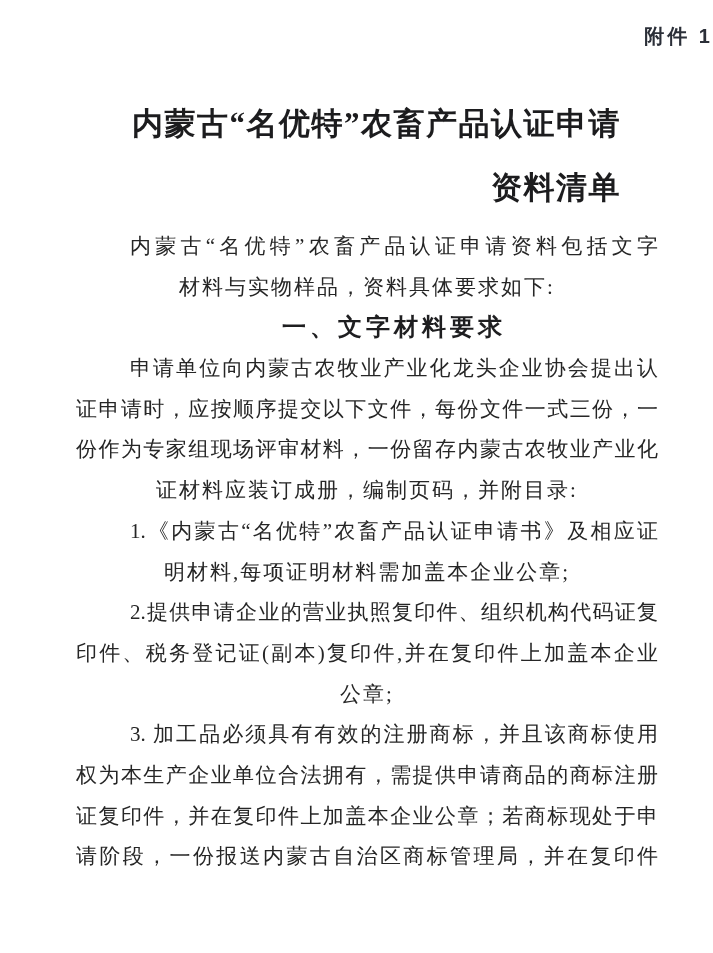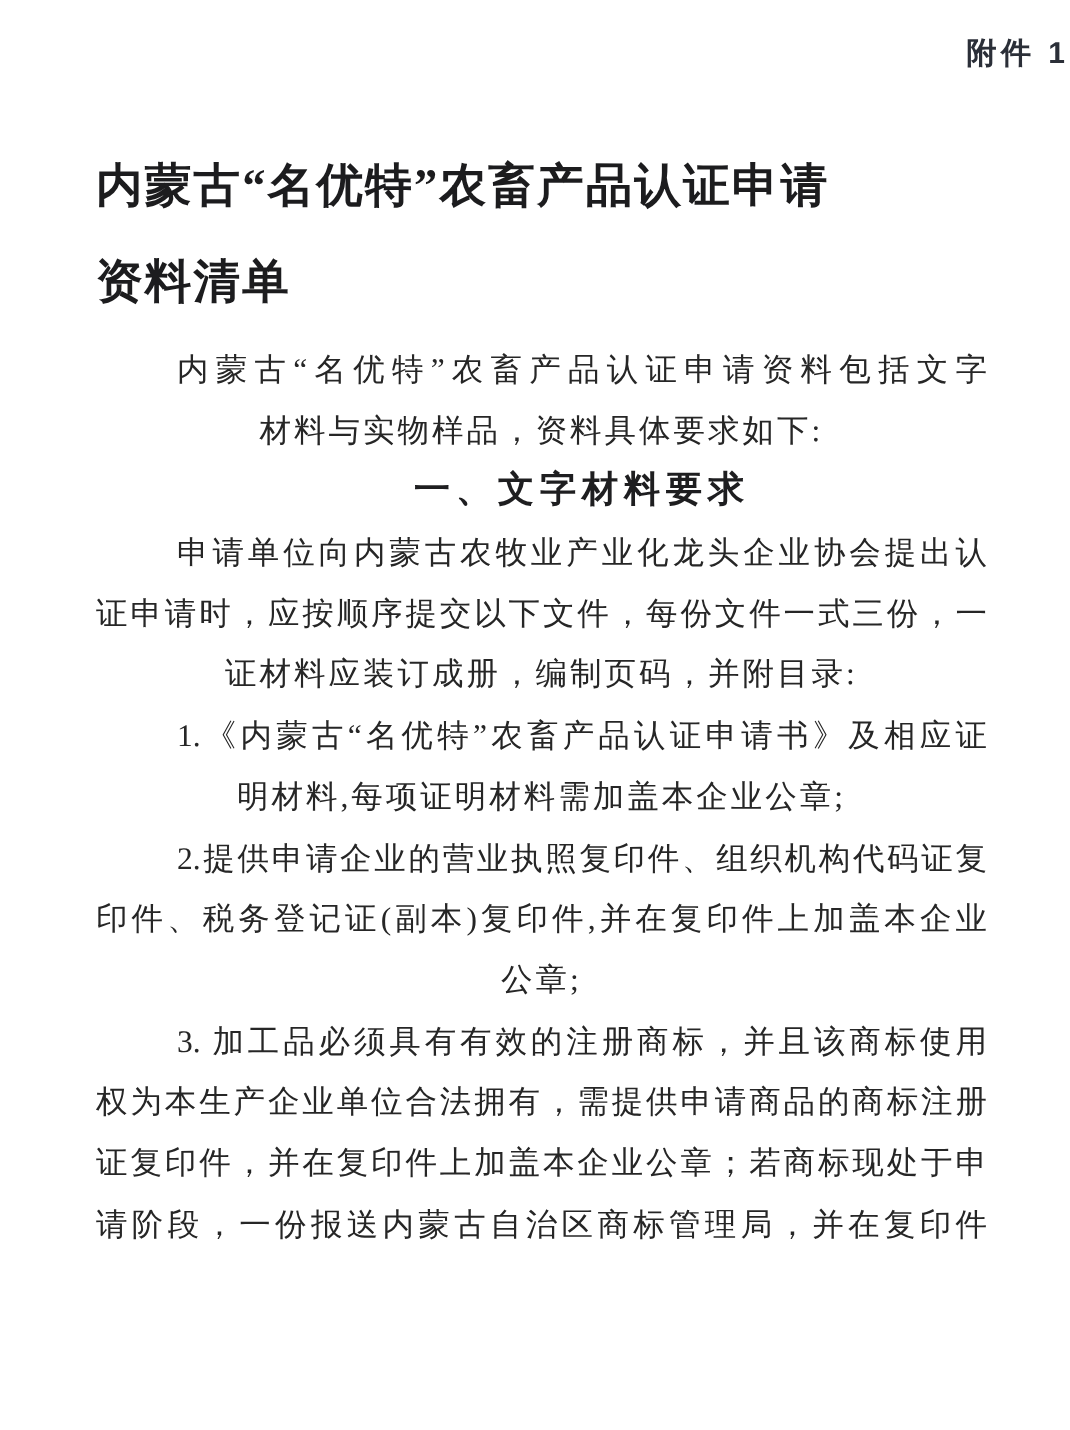--- a/index.html
+++ b/index.html
@@ -26,36 +26,37 @@
     letter-spacing: 3px;
     color: #2b2f38;
     font-family: "Liberation Sans", "DejaVu Sans", sans-serif;
     text-align: right;
   }
   
   .doc-title {
     margin-top: 41px;
     padding-left: 64px;
     padding-right: 92px;
-    text-align: left;
+    text-align: right;
   }
   .title-line {
     height: 64px;
     line-height: 64px;
     font-size: 31px;
     font-weight: 800;
     letter-spacing: 1.5px;
     color: #1c1c1e;
     font-family: "Liberation Serif", "DejaVu Serif", serif;
   }
   
   .content {
     margin-top: 6px;
     padding-left: 64px;
     padding-right: 55px;
+    margin-left: 12px;
   }
   .line {
     height: 40.7px;
     line-height: 40.7px;
     font-size: 21px;
     letter-spacing: 2px;
     text-align: center;
     white-space: nowrap;
     color: #262626;
   }
@@ -88,20 +89,21 @@
     <div class="title-line">内蒙古“名优特”农畜产品认证申请</div>
     <div class="title-line">资料清单</div>
   </div>
 
   <div class="content" id="content">
       <div class="line indent justify">内蒙古“名优特”农畜产品认证申请资料包括文字</div>
       <div class="line">材料与实物样品，资料具体要求如下:</div>
       <div class="line indent heading">一、文字材料要求</div>
       <div class="line indent justify">申请单位向内蒙古农牧业产业化龙头企业协会提出认</div>
       <div class="line justify">证申请时，应按顺序提交以下文件，每份文件一式三份，一</div>
+      <div class="line justify">份作为专家组现场评审材料，一份留存内蒙古农牧业产业化</div>
       <div class="line">证材料应装订成册，编制页码，并附目录:</div>
       <div class="line indent justify">1.《内蒙古“名优特”农畜产品认证申请书》及相应证</div>
       <div class="line">明材料,每项证明材料需加盖本企业公章;</div>
       <div class="line indent justify">2.提供申请企业的营业执照复印件、组织机构代码证复</div>
       <div class="line justify">印件、税务登记证(副本)复印件,并在复印件上加盖本企业</div>
       <div class="line">公章;</div>
       <div class="line indent justify">3. 加工品必须具有有效的注册商标，并且该商标使用</div>
       <div class="line justify">权为本生产企业单位合法拥有，需提供申请商品的商标注册</div>
       <div class="line justify">证复印件，并在复印件上加盖本企业公章；若商标现处于申</div>
       <div class="line justify">请阶段，一份报送内蒙古自治区商标管理局，并在复印件</div>

